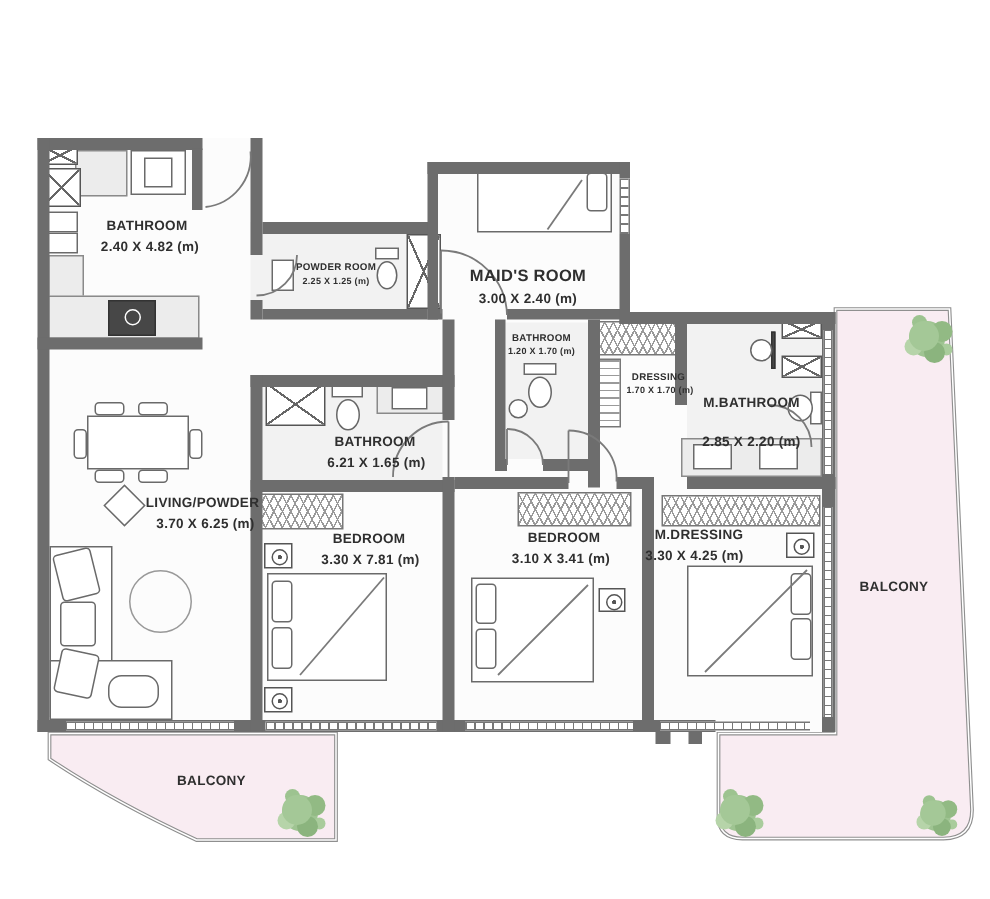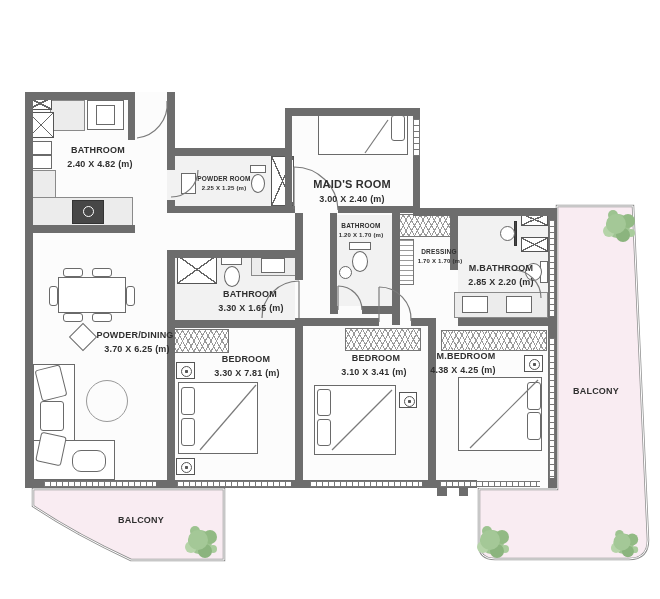--- a/index.html
+++ b/index.html
@@ -220,27 +220,27 @@
   <div class="lbl" style="left:100px;top:159px;font-size:9px">2.40 X 4.82 (m)</div>
   <div class="lbl" style="left:224px;top:175px;font-size:6.5px">POWDER ROOM</div>
   <div class="lbl" style="left:224px;top:185px;font-size:6px">2.25 X 1.25 (m)</div>
   <div class="lbl" style="left:352px;top:178px;font-size:11px">MAID'S ROOM</div>
   <div class="lbl" style="left:352px;top:194px;font-size:9px">3.00 X 2.40 (m)</div>
   <div class="lbl" style="left:361px;top:222px;font-size:6.5px">BATHROOM</div>
   <div class="lbl" style="left:361px;top:232px;font-size:6px">1.20 X 1.70 (m)</div>
   <div class="lbl" style="left:439px;top:248px;font-size:6.5px">DRESSING</div>
   <div class="lbl" style="left:440px;top:258px;font-size:6px">1.70 X 1.70 (m)</div>
   <div class="lbl" style="left:501px;top:263px;font-size:9px">M.BATHROOM</div>
-  <div class="lbl" style="left:501px;top:277px;font-size:9px">2.85 X 2.20 (m)</div>
+  <div class="lbl" style="left:501px;top:289px;font-size:9px">2.85 X 2.20 (m)</div>
   <div class="lbl" style="left:250px;top:289px;font-size:9px">BATHROOM</div>
-  <div class="lbl" style="left:251px;top:303px;font-size:9px">3.30 X 1.65 (m)</div>
-  <div class="lbl" style="left:135px;top:330px;font-size:9px">POWDER/DINING</div>
+  <div class="lbl" style="left:251px;top:303px;font-size:9px">6.21 X 1.65 (m)</div>
+  <div class="lbl" style="left:135px;top:330px;font-size:9px">LIVING/POWDER</div>
   <div class="lbl" style="left:137px;top:344px;font-size:9px">3.70 X 6.25 (m)</div>
   <div class="lbl" style="left:246px;top:354px;font-size:9px">BEDROOM</div>
   <div class="lbl" style="left:247px;top:368px;font-size:9px">3.30 X 7.81 (m)</div>
   <div class="lbl" style="left:376px;top:353px;font-size:9px">BEDROOM</div>
   <div class="lbl" style="left:374px;top:367px;font-size:9px">3.10 X 3.41 (m)</div>
-  <div class="lbl" style="left:466px;top:351px;font-size:9px">M.BEDROOM</div>
-  <div class="lbl" style="left:463px;top:365px;font-size:9px">4.38 X 4.25 (m)</div>
+  <div class="lbl" style="left:466px;top:351px;font-size:9px">M.DRESSING</div>
+  <div class="lbl" style="left:463px;top:365px;font-size:9px">3.30 X 4.25 (m)</div>
   <div class="lbl" style="left:596px;top:386px;font-size:9px">BALCONY</div>
   <div class="lbl" style="left:141px;top:515px;font-size:9px">BALCONY</div>
 
 </div>
 
 </body></html>

